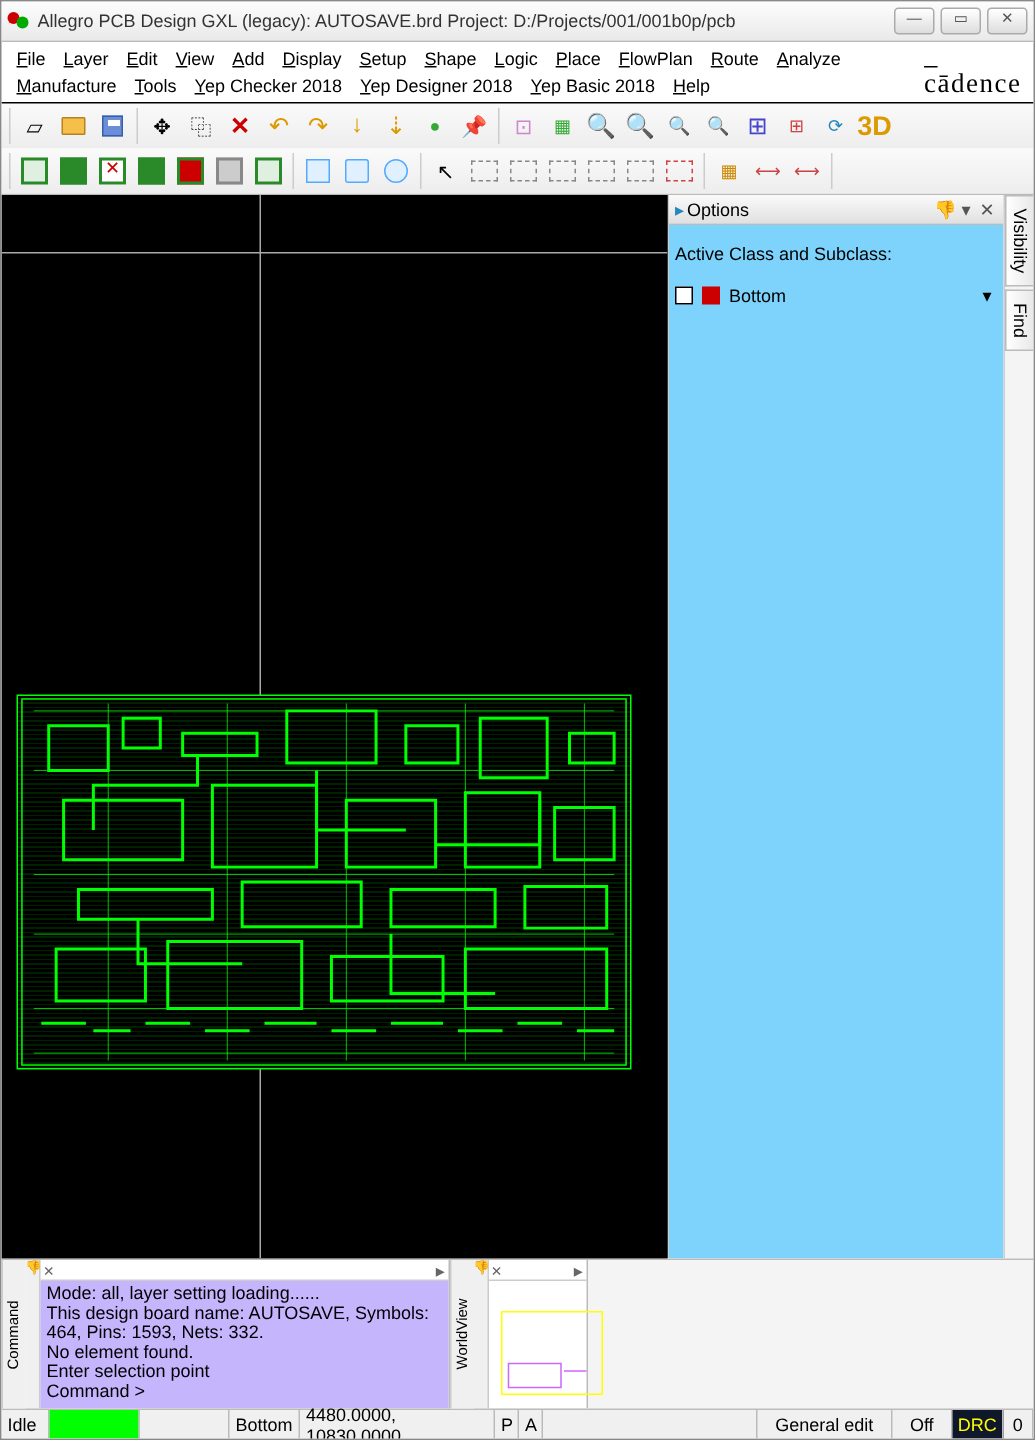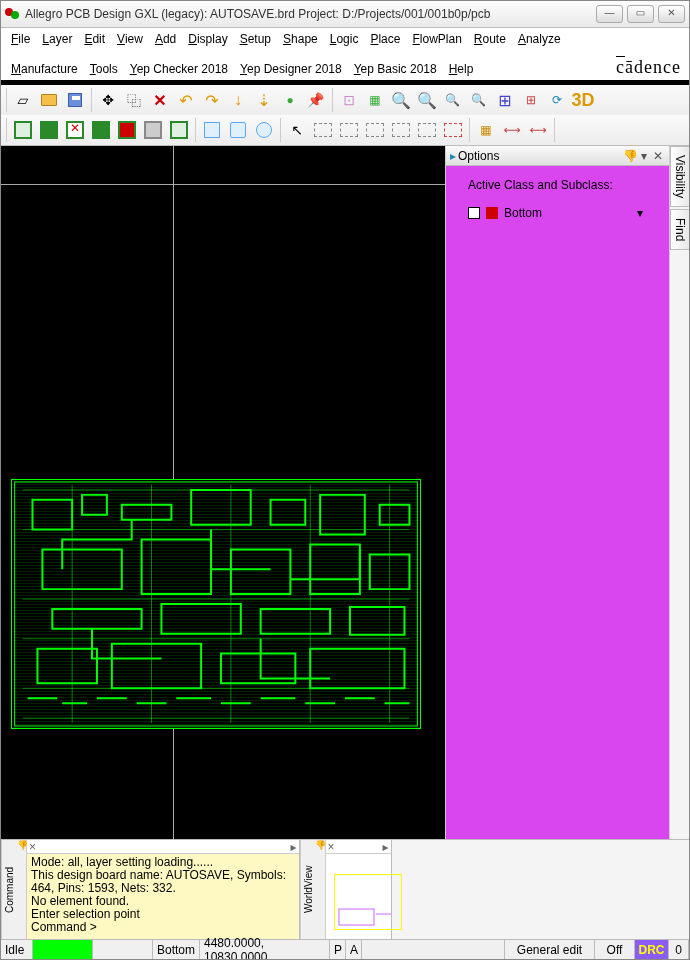--- a/index.html
+++ b/index.html
@@ -4,21 +4,21 @@
 <style>
 *{margin:0;padding:0;box-sizing:border-box;font-family:"Segoe UI",Tahoma,sans-serif;font-size:12px}
 body{width:690px;height:960px;background:#fff;display:flex;flex-direction:column;border:1px solid #888;overflow:hidden}
 .titlebar{height:27px;background:linear-gradient(to bottom,#fdfdfd,#e9e9e9);display:flex;align-items:center;padding:0 4px;border-bottom:1px solid #bbb}
 .titlebar .app-icon{width:16px;height:16px;margin-right:4px;position:relative}
 .titlebar .app-icon::before{content:"";position:absolute;width:8px;height:8px;background:#c00;border-radius:50%;top:2px;left:0}
 .titlebar .app-icon::after{content:"";position:absolute;width:8px;height:8px;background:#0a0;border-radius:50%;top:5px;left:6px}
 .titlebar .title-text{flex:1;color:#333;white-space:nowrap;overflow:hidden}
 .win-btns{display:flex;gap:4px}
 .win-btn{width:27px;height:18px;border:1px solid #aaa;border-radius:3px;background:linear-gradient(to bottom,#fff,#ddd);text-align:center;line-height:14px;font-size:10px;color:#555;cursor:pointer}
-.menubar{padding:2px 4px;display:flex;flex-wrap:wrap;align-items:center;gap:12px;border-bottom:5px solid #000000;position:relative}
+.menubar{padding:2px 4px;display:flex;flex-wrap:wrap;align-items:center;gap:0;border-bottom:1px solid #000000;position:relative}
 .menu-item{padding:2px 6px;cursor:pointer;text-decoration:underline;text-decoration-color:transparent}
 .menu-item .u{text-decoration:underline}
 .brand{position:absolute;right:8px;bottom:2px;font-family:Georgia,serif;font-size:18px;letter-spacing:1px;color:#000}
 .brand::before{content:"c";text-decoration:overline}
 .toolbars{border-bottom:1px solid #bbb}
 .toolbar{display:flex;align-items:center;padding:2px;background:linear-gradient(to bottom,#fafafa,#ededed)}
 .sep{width:1px;height:24px;background:#ccc;margin:0 3px}
 .tbtn{width:26px;height:26px;display:flex;align-items:center;justify-content:center;border:1px solid transparent;border-radius:3px;cursor:pointer;position:relative;font-size:14px}
 .ico-folder{width:16px;height:12px;background:#f5c04a;border:1px solid #b88020;border-radius:1px}
 .ico-save{width:14px;height:14px;background:#6a8fd8;border:1px solid #3a5fa8;position:relative}
@@ -41,40 +41,40 @@
 .canvas{flex:1;background:#000;position:relative;overflow:hidden}
 .ruler-v{position:absolute;left:172px;top:0;width:1px;height:100%;background:#aaa}
 .ruler-h{position:absolute;top:38px;left:0;width:100%;height:1px;background:#aaa}
 .pcb{position:absolute;left:10px;top:333px;width:410px;height:250px;border:1px solid #0f0;background:repeating-linear-gradient(0deg,#020,#020 1px,#000 1px,#000 3px)}
 .pcb svg{width:100%;height:100%}
 .side-panels{flex:1;display:flex;background:#f4f4f4;border-left:1px solid #ccc}
 .options-panel{flex:1;display:flex;flex-direction:column}
 .panel-hdr{height:20px;background:linear-gradient(to bottom,#fafafa,#e0e0e0);border-bottom:1px solid #bbb;display:flex;align-items:center;padding:0 4px}
 .panel-hdr .spacer{flex:1}
 .panel-hdr .pc{width:14px;text-align:center;color:#555;cursor:pointer}
-.opt-body{padding:12px 22px;flex:1;background:#d946ef}
+.opt-body{padding:12px 4px;flex:1;background:#7dd3fc}
 .combo{display:inline-block;background:linear-gradient(to bottom,#fff,#eee);border:1px solid #999;border-radius:3px;padding:2px 18px 2px 8px;position:relative;cursor:pointer}
 .combo::after{content:"▾";position:absolute;right:4px;top:2px;color:#555}
 .opt-row{display:flex;align-items:center;gap:6px;margin-top:14px}
 .swatch{width:12px;height:12px}
 .vtabs{width:20px;background:#f4f4f4;border-left:1px solid #ccc}
 .vtab{writing-mode:vertical-rl;padding:8px 2px;text-align:center;border:1px solid #bbb;border-right:none;background:linear-gradient(to right,#fff,#e8e8e8);margin-bottom:2px;cursor:pointer}
 .bottom{display:flex;height:100px;border-top:1px solid #bbb}
 .cmd-panel{flex:1;display:flex;border-right:1px solid #bbb}
 .vlabel{width:16px;writing-mode:vertical-rl;transform:rotate(180deg);text-align:center;font-size:10px;background:#f0f0f0;border-right:1px solid #ccc;display:flex;align-items:center;justify-content:center}
 .cmd-body{flex:1;display:flex;flex-direction:column}
 .cmd-ctrl{height:14px;display:flex;justify-content:space-between;padding:0 2px;font-size:10px;color:#666;border-bottom:1px solid #ccc}
-.cmd-text{flex:1;padding:2px 4px;font-size:11px;line-height:13px;overflow:hidden;background:#fef9c3}
+.cmd-text{flex:1;padding:2px 4px;font-size:11px;line-height:13px;overflow:hidden;background:#c4b5fd}
 .wv-panel{width:92px;display:flex;border-right:1px solid #bbb}
 .wv-body{flex:1;background:#000;position:relative;margin:14px 2px 2px 2px}
 .wv-box{position:absolute;left:6px;top:6px;width:68px;height:56px;border:1px solid #ff0}
 .status{height:20px;background:#f0f0f0;border-top:1px solid #bbb;display:flex;align-items:center;font-size:11px}
 .st-cell{padding:0 4px;border-right:1px solid #bbb;height:100%;display:flex;align-items:center}
 .st-green{background:#0f0;width:60px}
-.st-red{background:#8b5cf6;color:#ff0;font-weight:bold}
+.st-red{background:#0f172a;color:#ff0;font-weight:normal}
 </style>
 </head>
 <body>
 
 <div class="titlebar">
   <div class="app-icon"></div>
   <div class="title-text">Allegro PCB Design GXL (legacy): AUTOSAVE.brd  Project: D:/Projects/001/001b0p/pcb</div>
   <div class="win-btns">
     <div class="win-btn">—</div>
     <div class="win-btn">▭</div>

